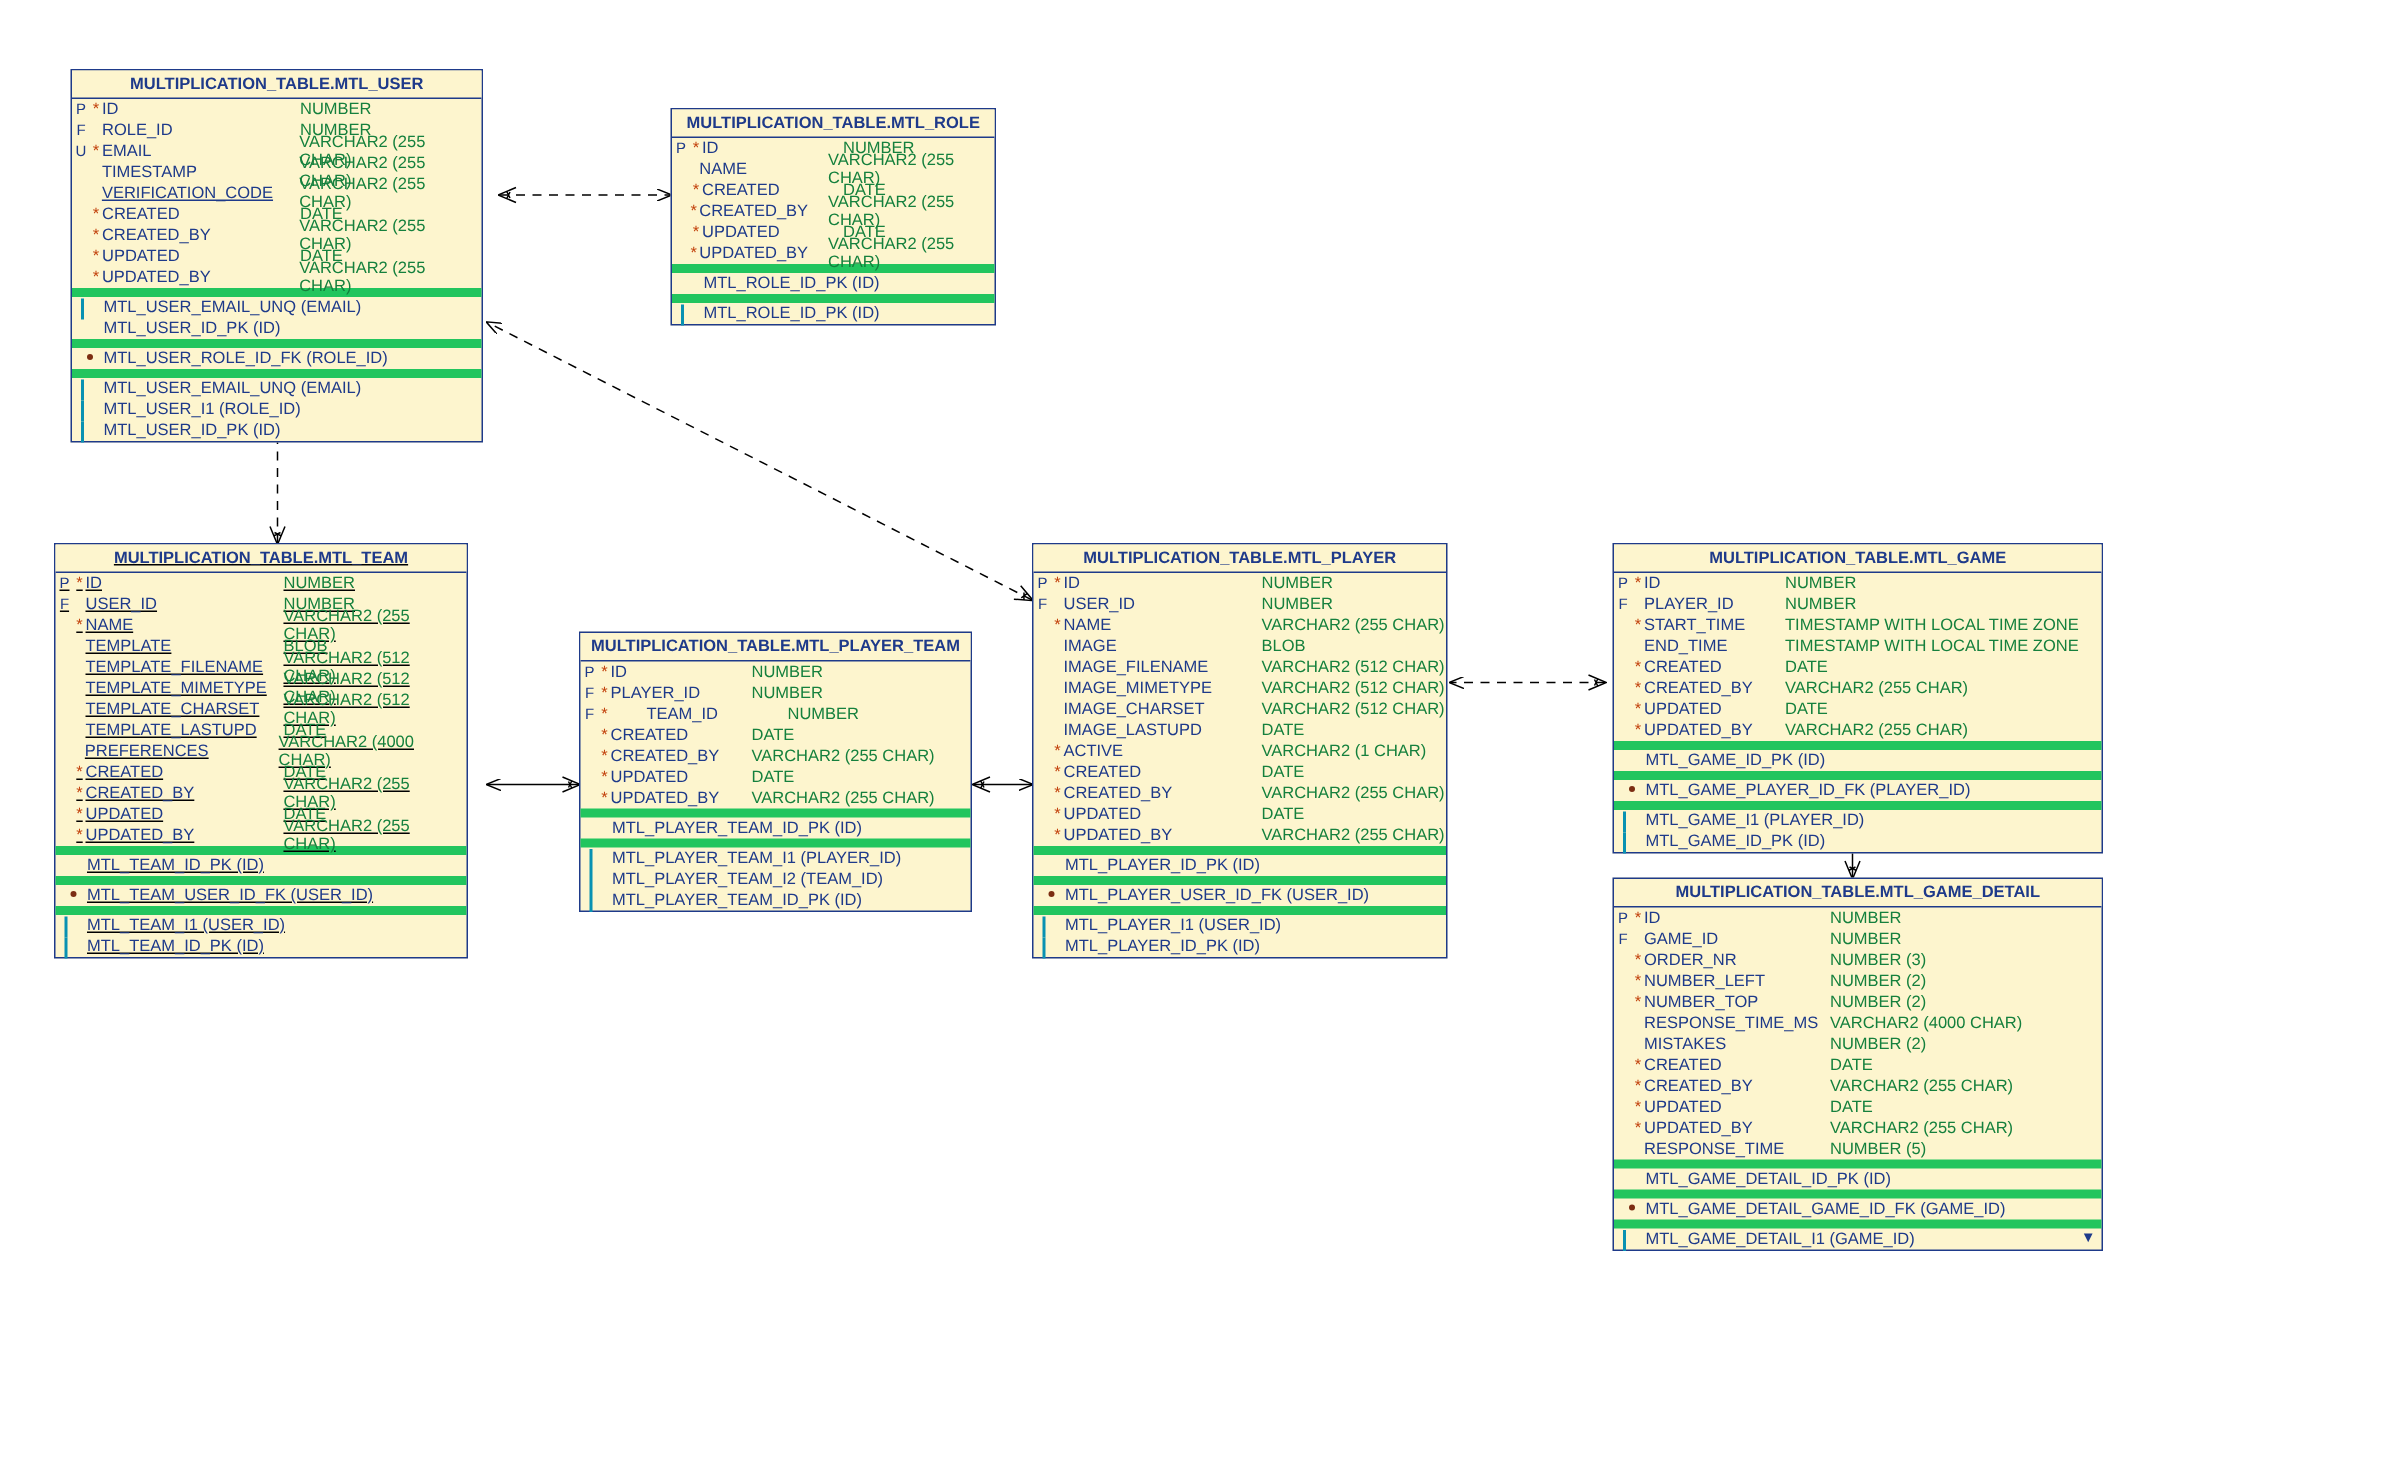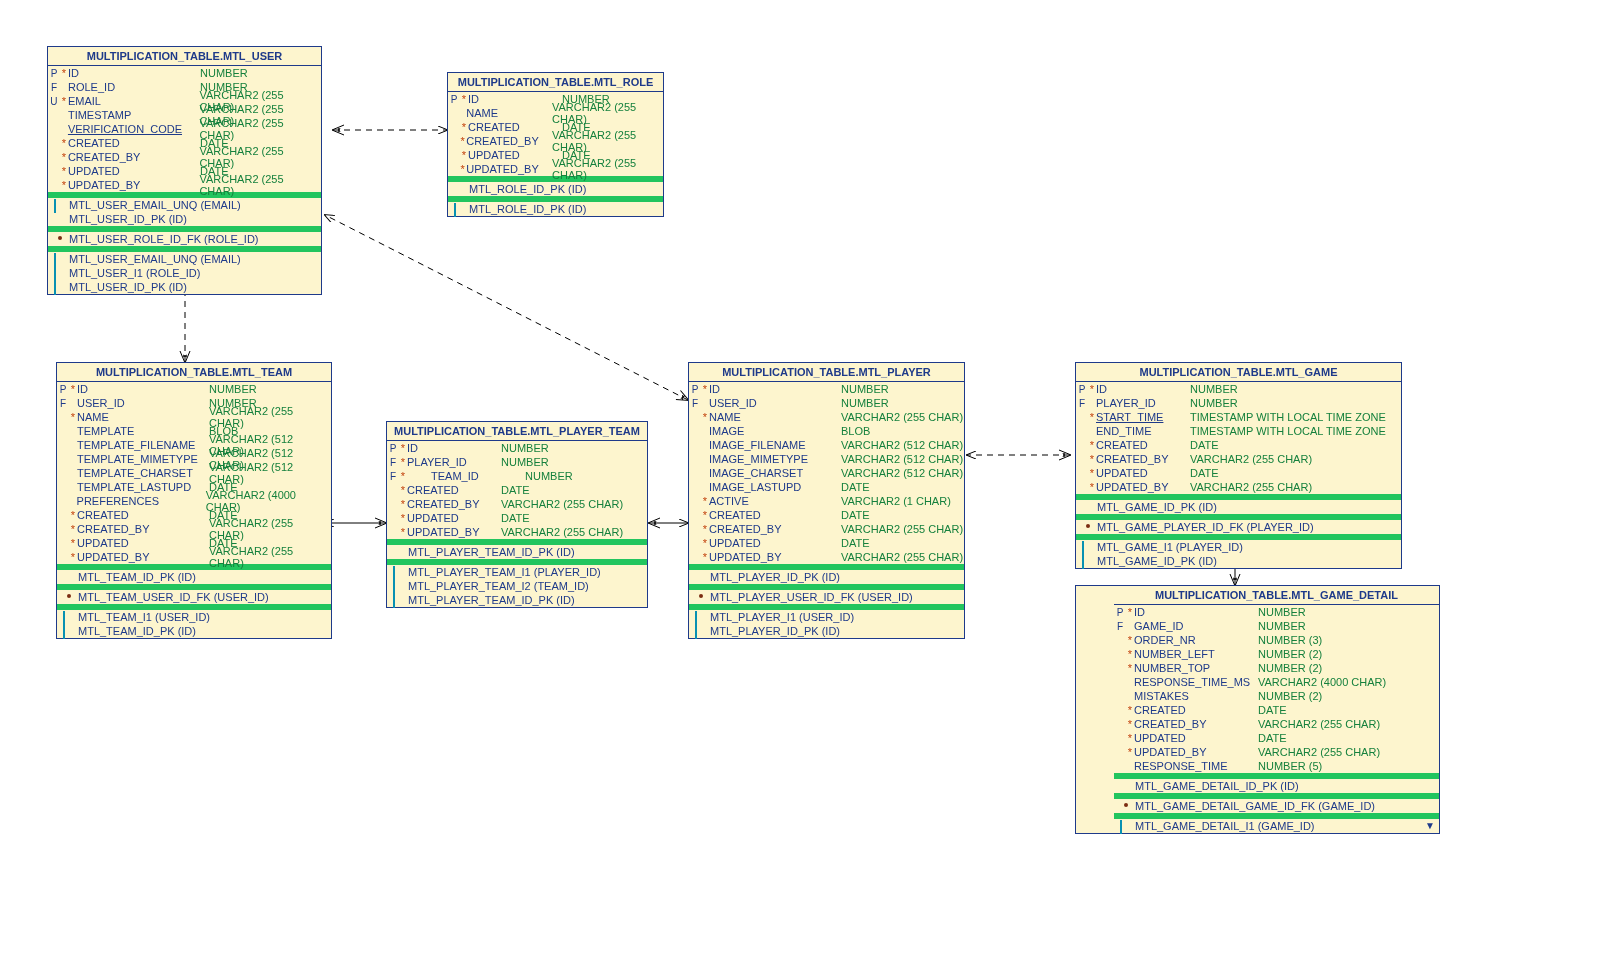--- a/index.html
+++ b/index.html
@@ -189,21 +189,21 @@
         <span class="il">MTL_ROLE_ID_PK (ID)</span>
       </div>
     </div>
     <div class="sec">
       <div class="irow">
         <span class="ic"><span class="idx"></span></span>
         <span class="il">MTL_ROLE_ID_PK (ID)</span>
       </div>
     </div>
   </div>
-<div class="tbl" style="left: 56px; top: 362px; width: 274px;">
+<div class="tbl" style="left: 36px; top: 362px; width: 274px; text-decoration: underline;">
     <div class="tbl-h">MULTIPLICATION_TABLE.MTL_TEAM</div>
     <div class="sec first">
       <div class="row">
         <span class="k">P</span>
         <span class="m">*</span>
         <span class="n" style="width: 128px;">ID</span>
         <span class="t">NUMBER</span>
       </div>
       <div class="row">
         <span class="k">F</span>
@@ -484,21 +484,21 @@
       </div>
       <div class="row">
         <span class="k">F</span>
         <span class="m"></span>
         <span class="n" style="width: 90px;">PLAYER_ID</span>
         <span class="t">NUMBER</span>
       </div>
       <div class="row">
         <span class="k"></span>
         <span class="m">*</span>
-        <span class="n" style="width: 90px; text-decoration: underline;">START_TIME</span>
+        <span class="n" style="width: 90px;">START_TIME</span>
         <span class="t">TIMESTAMP WITH LOCAL TIME ZONE</span>
       </div>
       <div class="row">
         <span class="k"></span>
         <span class="m"></span>
         <span class="n" style="width: 90px;">END_TIME</span>
         <span class="t">TIMESTAMP WITH LOCAL TIME ZONE</span>
       </div>
       <div class="row">
         <span class="k"></span>
@@ -541,21 +541,21 @@
       <div class="irow">
         <span class="ic"><span class="idx"></span></span>
         <span class="il">MTL_GAME_I1 (PLAYER_ID)</span>
       </div>
       <div class="irow">
         <span class="ic"><span class="idx"></span></span>
         <span class="il">MTL_GAME_ID_PK (ID)</span>
       </div>
     </div>
   </div>
-<div class="tbl" style="left: 1075px; top: 585px; width: 325px; padding-left: 38px;">
+<div class="tbl" style="left: 1075px; top: 585px; width: 325px;">
     <div class="tbl-h">MULTIPLICATION_TABLE.MTL_GAME_DETAIL</div>
     <div class="sec first">
       <div class="row">
         <span class="k">P</span>
         <span class="m">*</span>
         <span class="n" style="width: 120px;">ID</span>
         <span class="t">NUMBER</span>
       </div>
       <div class="row">
         <span class="k">F</span>

